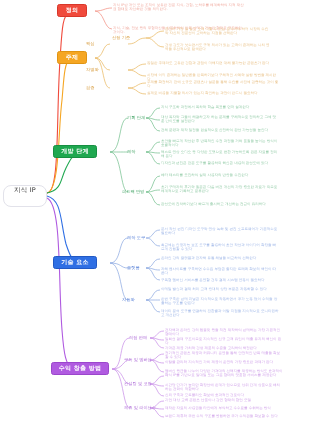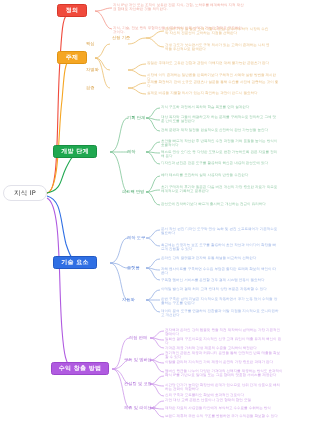--- a/index.html
+++ b/index.html
@@ -10,23 +10,23 @@
     overflow:hidden;
     position:relative;
   }
   #canvas{position:absolute;inset:0;width:310px;height:425px;}
   svg.links{position:absolute;left:0;top:0;width:310px;height:425px;pointer-events:none;}
 
   .node{position:absolute;box-sizing:border-box;}
 
   
   .root{
-    left:3px;top:185px;width:44px;height:16px;
+    left:3px;top:185px;width:44px;height:22px;
     background:#ffffff;border:1px solid #e2e2ea;border-radius:8px;
-    display:flex;align-items:center;justify-content:center;
+    display:flex;align-items:flex-start;justify-content:center;
     font-size:6.5px;color:#303030;letter-spacing:.2px;
   }
 
   
   .l1{
     height:13px;border-radius:2.5px;
     display:flex;align-items:center;justify-content:center;
     color:#ffffff;font-size:6px;font-weight:bold;letter-spacing:.3px;
     box-sizing:border-box;
   }

